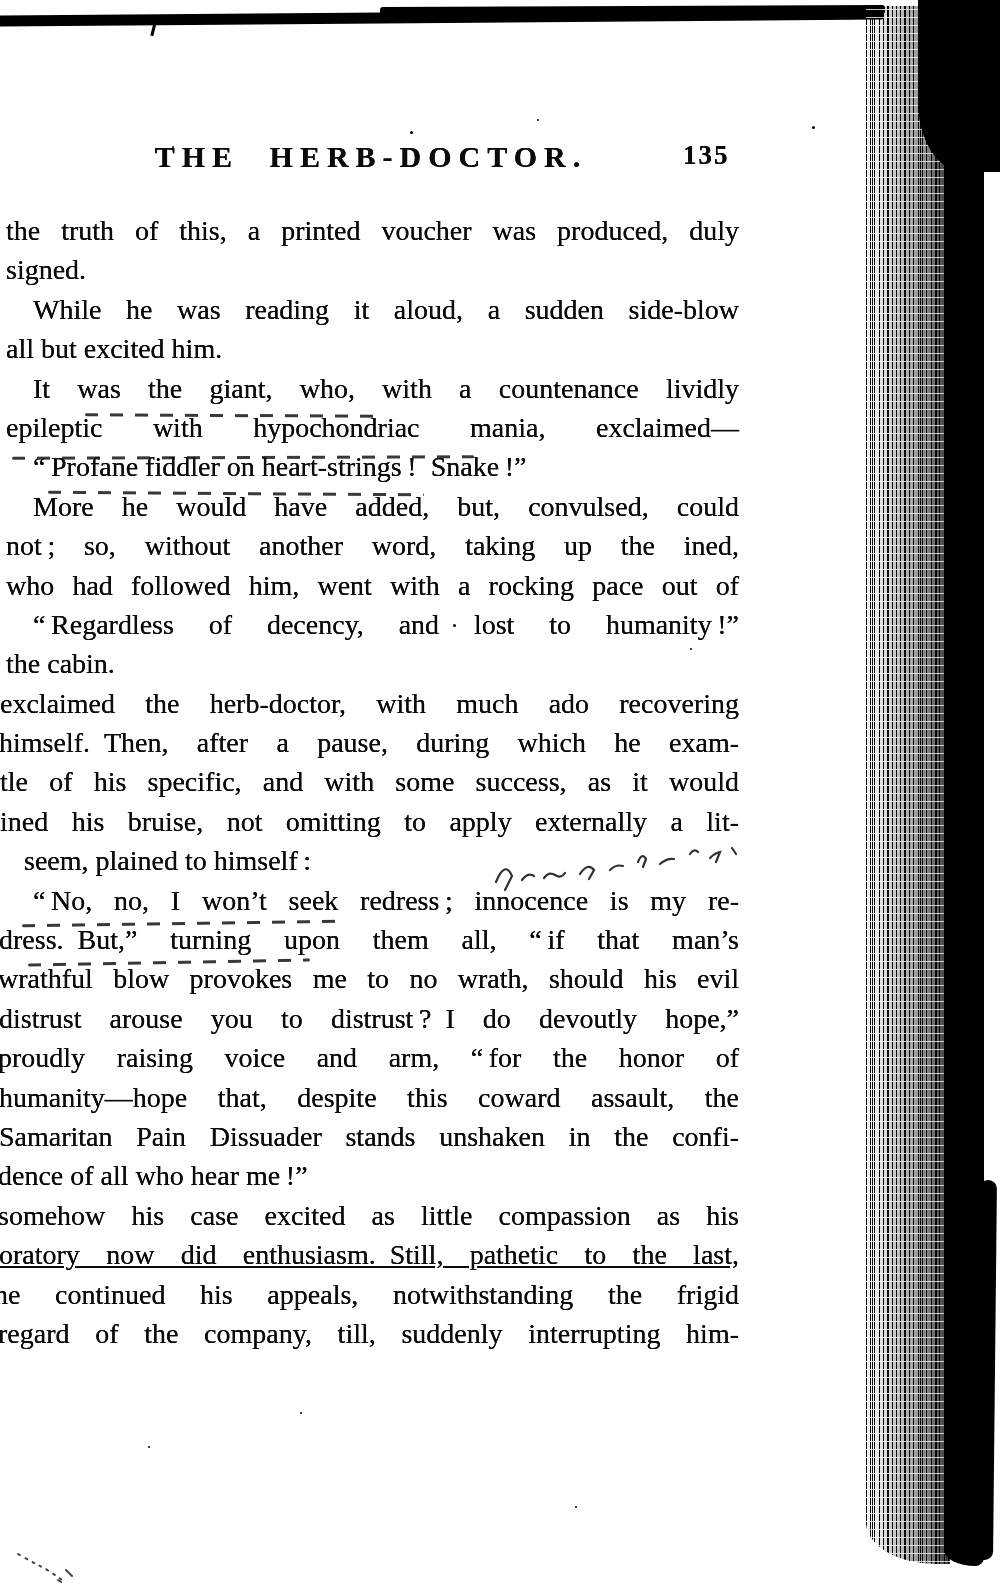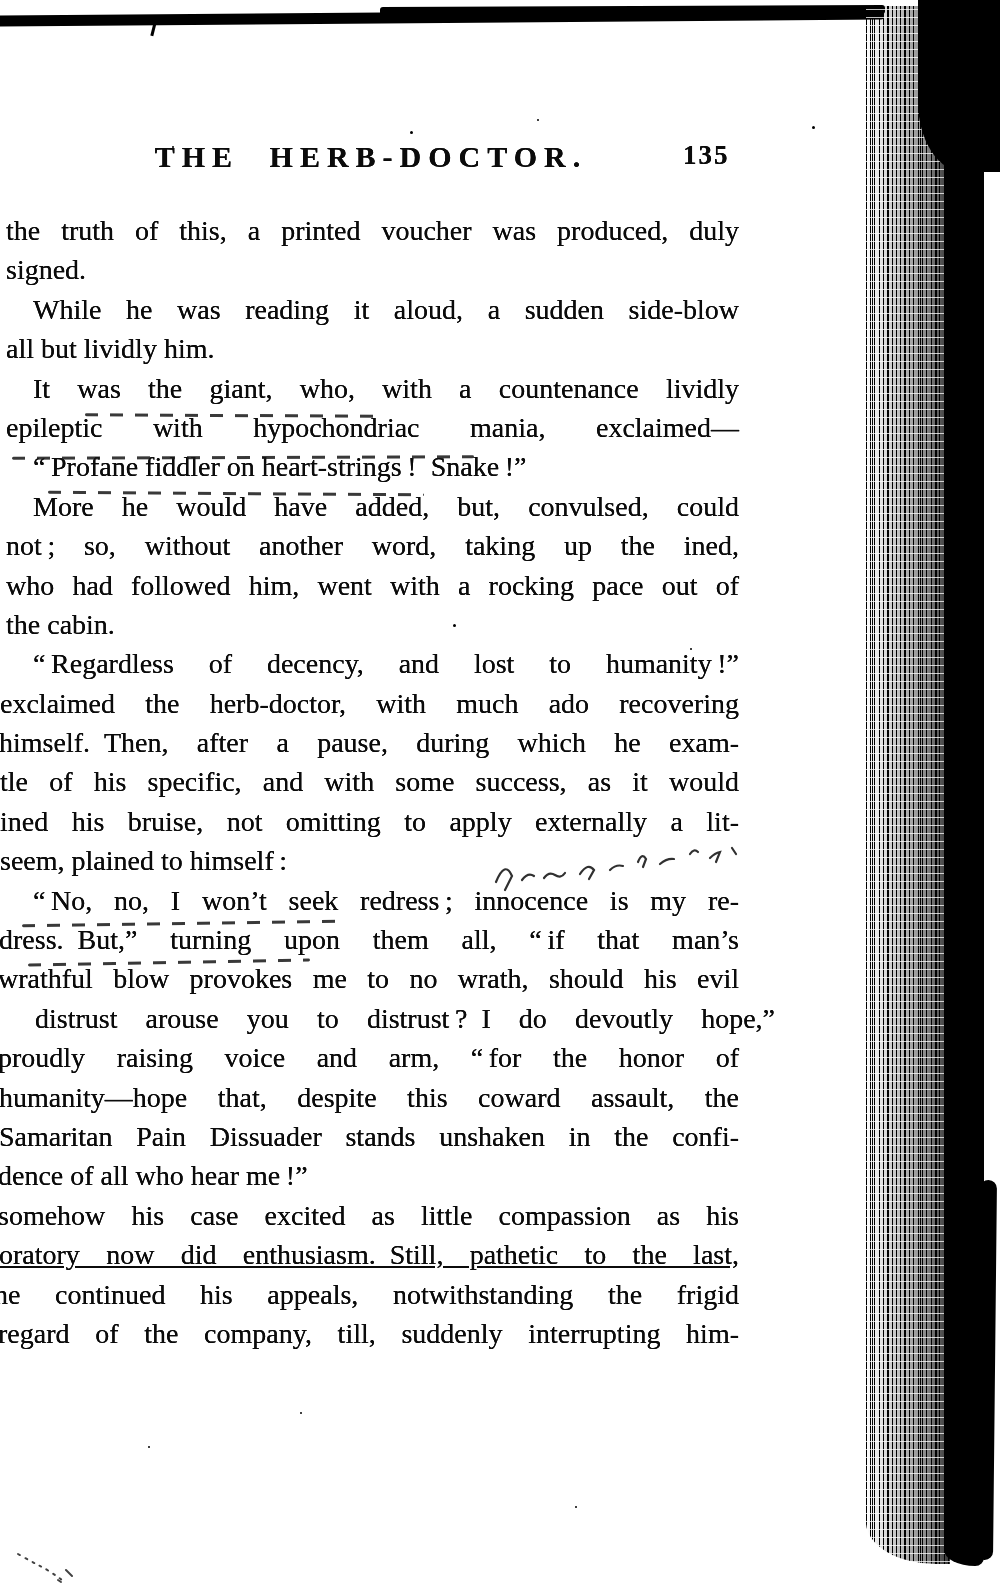--- a/index.html
+++ b/index.html
@@ -89,38 +89,38 @@
 
 <div class="header">
   <div class="running-title">THE HERB-DOCTOR.</div>
   <div class="page-number">135</div>
 </div>
 
 <div class="text-block">
     <div class="line">the truth of this, a printed voucher was produced, duly</div>
     <div class="line end">signed.</div>
     <div class="line"><span class="ind"></span>While he was reading it aloud, a sudden side-blow</div>
-    <div class="line end">all but lividly him.</div>
+    <div class="line end">all but excited him.</div>
     <div class="line"><span class="ind"></span>It was the giant, who, with a countenance lividly</div>
     <div class="line">epileptic with hypochondriac mania, exclaimed—</div>
     <div class="line end"><span class="ind"></span>“ Profane fiddler on heart-strings ! Snake !”</div>
     <div class="line"><span class="ind"></span>More he would have added, but, convulsed, could</div>
     <div class="line">not ; so, without another word, taking up the ined,</div>
     <div class="line">who had followed him, went with a rocking pace out of</div>
+    <div class="line"><span class="ind"></span>“ Regardless of decency, and lost to humanity !”</div>
     <div class="line end">the cabin.</div>
-    <div class="line"><span class="ind"></span>“ Regardless of decency, and lost to humanity !”</div>
     <div class="line" style="margin-left: -6px; width: calc(100% + 6px);">exclaimed the herb-doctor, with much ado recovering</div>
     <div class="line" style="margin-left: -7px; width: calc(100% + 7px);">himself. Then, after a pause, during which he exam-</div>
     <div class="line" style="margin-left: -6px; width: calc(100% + 6px);">tle of his specific, and with some success, as it would</div>
     <div class="line" style="margin-left: -6px; width: calc(100% + 6px);">ined his bruise, not omitting to apply externally a lit-</div>
-    <div class="line end" style="margin-left: -6px; width: calc(100% + 6px);">seem, plained to himself :</div>
+    <div class="line end" style="margin-left: -6px; width: calc(100% + 6px); padding-left: 24px;">seem, plained to himself :</div>
     <div class="line"><span class="ind"></span>“ No, no, I won’t seek redress ; innocence is my re-</div>
     <div class="line" style="margin-left: -7px; width: calc(100% + 7px);">dress. But,” turning upon them all, “ if that man’s</div>
     <div class="line" style="margin-left: -8px; width: calc(100% + 8px);">wrathful blow provokes me to no wrath, should his evil</div>
-    <div class="line" style="margin-left: -7px; width: calc(100% + 7px); padding-left: 36px;">distrust arouse you to distrust ? I do devoutly hope,”</div>
+    <div class="line" style="margin-left: -7px; width: calc(100% + 7px);">distrust arouse you to distrust ? I do devoutly hope,”</div>
     <div class="line" style="margin-left: -8px; width: calc(100% + 8px);">proudly raising voice and arm, “ for the honor of</div>
     <div class="line" style="margin-left: -7px; width: calc(100% + 7px);">humanity—hope that, despite this coward assault, the</div>
     <div class="line" style="margin-left: -7px; width: calc(100% + 7px);">Samaritan Pain Dissuader stands unshaken in the confi-</div>
     <div class="line end" style="margin-left: -8px; width: calc(100% + 8px);">dence of all who hear me !”</div>
     <div class="line" style="margin-left: -8px; width: calc(100% + 8px);">somehow his case excited as little compassion as his</div>
     <div class="line" style="margin-left: -7px; width: calc(100% + 7px); text-decoration: underline;">oratory now did enthusiasm. Still, pathetic to the last,</div>
     <div class="line" style="margin-left: -12px; width: calc(100% + 12px);">he continued his appeals, notwithstanding the frigid</div>
     <div class="line" style="margin-left: -8px; width: calc(100% + 8px);">regard of the company, till, suddenly interrupting him-</div>
   </div>
 

